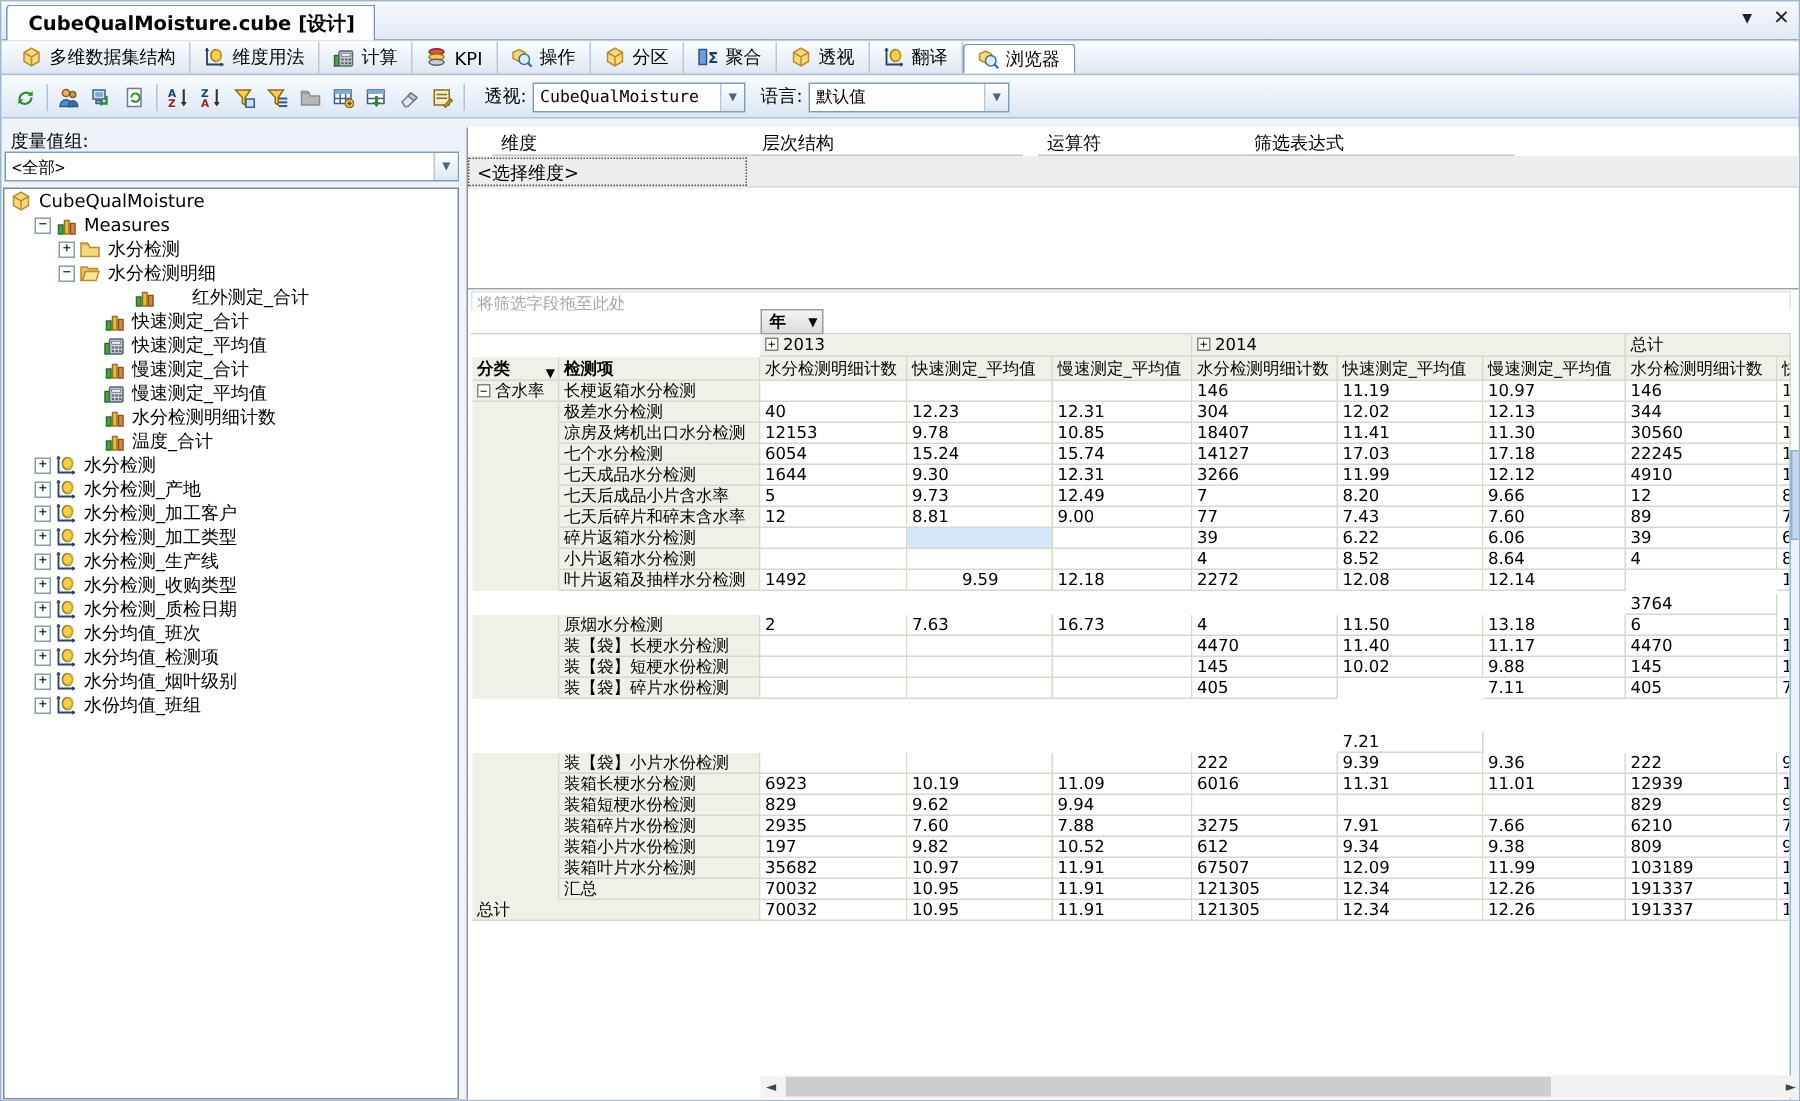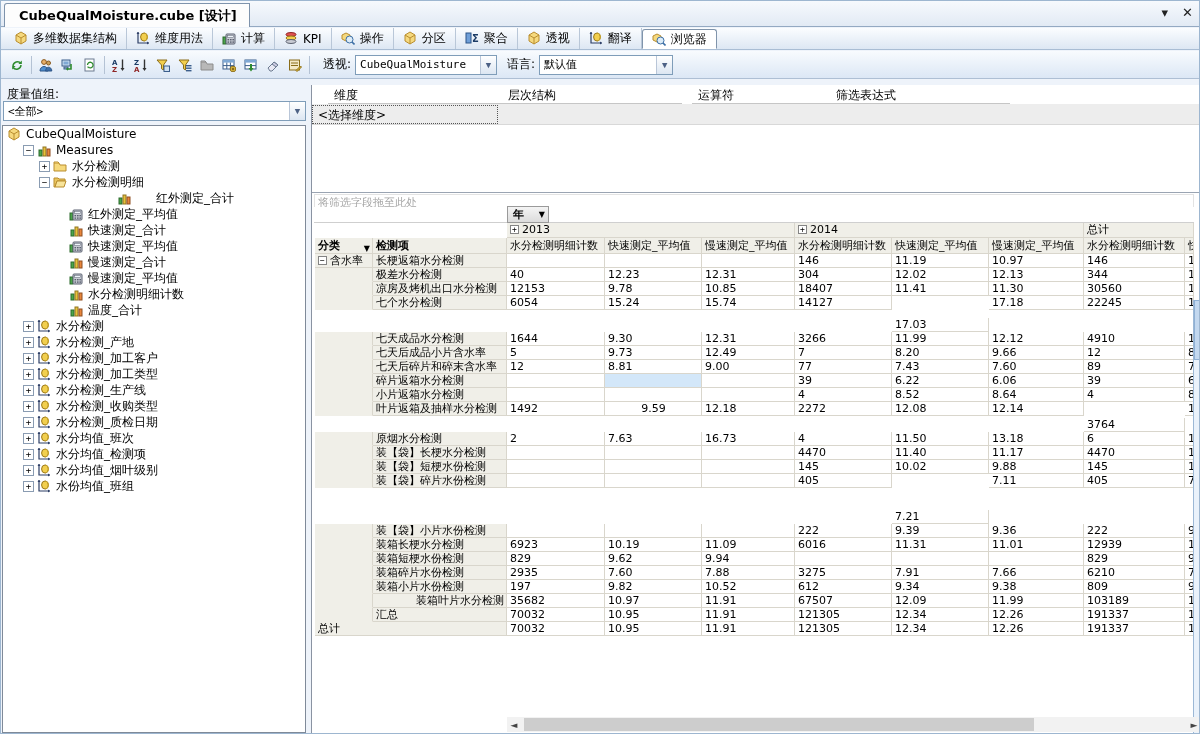--- a/index.html
+++ b/index.html
@@ -410,108 +410,89 @@
     <div class="trow" style="padding-left: 36px;">
       <span class="exp">−</span>
       <span class="ti">
         <svg width="14" height="14" viewBox="0 0 14 14">
           <path d="M1 3h4l1 1h6v2H4L2 12H1z" fill="#e9c55e" stroke="#b98d2f"></path>
           <path d="M4 6h9l-2 6H2z" fill="#f8e49a" stroke="#b98d2f"></path>
         </svg>
       </span>
       <span>水分检测明细</span>
     </div>
-    <div class="trow" style="padding-left: 80px; gap: 20px;">
+    <div class="trow" style="padding-left: 52px; gap: 20px;">
       <span class="sp"></span>
       <span class="ti">
         <svg width="14" height="14" viewBox="0 0 14 14">
           <rect x="2" y="7" width="3" height="6" fill="#4aa54a" stroke="#2c6b2c"></rect>
           <rect x="6" y="4" width="3" height="9" fill="#e8c13c" stroke="#8f7420"></rect>
           <rect x="10" y="6" width="3" height="7" fill="#e8863c" stroke="#8f4f20"></rect>
         </svg>
       </span>
       <span>红外测定_合计</span>
+    </div>
+    <div class="trow" style="padding-left: 52px;">
+      <span class="sp"></span>
+      <span class="ti">
+        <svg width="14" height="14" viewBox="0 0 14 14">
+          <rect x="2" y="7" width="3" height="6" fill="#4aa54a" stroke="#2c6b2c"></rect>
+          <rect x="6" y="4" width="3" height="9" fill="#e8c13c" stroke="#8f7420"></rect>
+          <rect x="10" y="6" width="3" height="7" fill="#e8863c" stroke="#8f4f20"></rect>
+        </svg>
+      </span>
+      <span>快速测定_合计</span>
     </div>
     <div class="trow" style="padding-left: 52px;">
       <span class="sp"></span>
       <span class="ti">
         <svg width="14" height="14" viewBox="0 0 14 14">
           <rect x="1" y="6" width="3" height="7" fill="#4aa54a" stroke="#2c6b2c"></rect>
           <rect x="4" y="3" width="9" height="10" rx="1" fill="#c9ccd4" stroke="#5a6170"></rect>
           <rect x="5.5" y="4.5" width="6" height="2" fill="#eef4fa" stroke="#5a6170" stroke-width="0.5"></rect>
           <g fill="#5a6170">
             <rect x="5.5" y="8" width="1.6" height="1.4"></rect>
             <rect x="8" y="8" width="1.6" height="1.4"></rect>
             <rect x="10.4" y="8" width="1.6" height="1.4"></rect>
             <rect x="5.5" y="10.4" width="1.6" height="1.4"></rect>
             <rect x="8" y="10.4" width="1.6" height="1.4"></rect>
             <rect x="10.4" y="10.4" width="1.6" height="1.4"></rect>
           </g>
         </svg>
       </span>
-      <span>红外测定_平均值</span>
+      <span>快速测定_平均值</span>
     </div>
     <div class="trow" style="padding-left: 52px;">
       <span class="sp"></span>
       <span class="ti">
         <svg width="14" height="14" viewBox="0 0 14 14">
           <rect x="2" y="7" width="3" height="6" fill="#4aa54a" stroke="#2c6b2c"></rect>
           <rect x="6" y="4" width="3" height="9" fill="#e8c13c" stroke="#8f7420"></rect>
           <rect x="10" y="6" width="3" height="7" fill="#e8863c" stroke="#8f4f20"></rect>
         </svg>
       </span>
-      <span>快速测定_合计</span>
+      <span>慢速测定_合计</span>
     </div>
     <div class="trow" style="padding-left: 52px;">
       <span class="sp"></span>
       <span class="ti">
         <svg width="14" height="14" viewBox="0 0 14 14">
           <rect x="1" y="6" width="3" height="7" fill="#4aa54a" stroke="#2c6b2c"></rect>
           <rect x="4" y="3" width="9" height="10" rx="1" fill="#c9ccd4" stroke="#5a6170"></rect>
           <rect x="5.5" y="4.5" width="6" height="2" fill="#eef4fa" stroke="#5a6170" stroke-width="0.5"></rect>
           <g fill="#5a6170">
             <rect x="5.5" y="8" width="1.6" height="1.4"></rect>
             <rect x="8" y="8" width="1.6" height="1.4"></rect>
             <rect x="10.4" y="8" width="1.6" height="1.4"></rect>
             <rect x="5.5" y="10.4" width="1.6" height="1.4"></rect>
             <rect x="8" y="10.4" width="1.6" height="1.4"></rect>
             <rect x="10.4" y="10.4" width="1.6" height="1.4"></rect>
           </g>
         </svg>
       </span>
-      <span>快速测定_平均值</span>
-    </div>
-    <div class="trow" style="padding-left: 52px;">
-      <span class="sp"></span>
-      <span class="ti">
-        <svg width="14" height="14" viewBox="0 0 14 14">
-          <rect x="2" y="7" width="3" height="6" fill="#4aa54a" stroke="#2c6b2c"></rect>
-          <rect x="6" y="4" width="3" height="9" fill="#e8c13c" stroke="#8f7420"></rect>
-          <rect x="10" y="6" width="3" height="7" fill="#e8863c" stroke="#8f4f20"></rect>
-        </svg>
-      </span>
-      <span>慢速测定_合计</span>
-    </div>
-    <div class="trow" style="padding-left: 52px;">
-      <span class="sp"></span>
-      <span class="ti">
-        <svg width="14" height="14" viewBox="0 0 14 14">
-          <rect x="1" y="6" width="3" height="7" fill="#4aa54a" stroke="#2c6b2c"></rect>
-          <rect x="4" y="3" width="9" height="10" rx="1" fill="#c9ccd4" stroke="#5a6170"></rect>
-          <rect x="5.5" y="4.5" width="6" height="2" fill="#eef4fa" stroke="#5a6170" stroke-width="0.5"></rect>
-          <g fill="#5a6170">
-            <rect x="5.5" y="8" width="1.6" height="1.4"></rect>
-            <rect x="8" y="8" width="1.6" height="1.4"></rect>
-            <rect x="10.4" y="8" width="1.6" height="1.4"></rect>
-            <rect x="5.5" y="10.4" width="1.6" height="1.4"></rect>
-            <rect x="8" y="10.4" width="1.6" height="1.4"></rect>
-            <rect x="10.4" y="10.4" width="1.6" height="1.4"></rect>
-          </g>
-        </svg>
-      </span>
       <span>慢速测定_平均值</span>
     </div>
     <div class="trow" style="padding-left: 52px;">
       <span class="sp"></span>
       <span class="ti">
         <svg width="14" height="14" viewBox="0 0 14 14">
           <rect x="2" y="7" width="3" height="6" fill="#4aa54a" stroke="#2c6b2c"></rect>
           <rect x="6" y="4" width="3" height="9" fill="#e8c13c" stroke="#8f7420"></rect>
           <rect x="10" y="6" width="3" height="7" fill="#e8863c" stroke="#8f4f20"></rect>
         </svg>
@@ -736,21 +717,21 @@
           <div class="pcell " style="width: 101px;">30560</div>
           <div class="pcell " style="width: 9px;">1</div>
         </div>
         <div class="prow ">
           <div class="pcell lblcell" style="width: 58px; border-bottom: 1px solid rgb(240, 239, 232);"></div>
           <div class="pcell lblcell" style="width: 134px;">七个水分检测</div>
           <div class="pcell " style="width: 98px;">6054</div>
           <div class="pcell " style="width: 97px;">15.24</div>
           <div class="pcell " style="width: 93px;">15.74</div>
           <div class="pcell " style="width: 97px;">14127</div>
-          <div class="pcell " style="width: 97px; margin-top: 22px;">17.03</div>
+          <div class="pcell " style="width: 97px;">17.03</div>
           <div class="pcell " style="width: 95px;">17.18</div>
           <div class="pcell " style="width: 101px;">22245</div>
           <div class="pcell " style="width: 9px;">1</div>
         </div>
         <div class="prow ">
           <div class="pcell lblcell" style="width: 58px; border-bottom: 1px solid rgb(240, 239, 232);"></div>
           <div class="pcell lblcell" style="width: 134px;">七天成品水分检测</div>
           <div class="pcell " style="width: 98px;">1644</div>
           <div class="pcell " style="width: 97px;">9.30</div>
           <div class="pcell " style="width: 93px;">12.31</div>
@@ -923,21 +904,21 @@
           <div class="pcell " style="width: 97px;">9.82</div>
           <div class="pcell " style="width: 93px;">10.52</div>
           <div class="pcell " style="width: 97px;">612</div>
           <div class="pcell " style="width: 97px;">9.34</div>
           <div class="pcell " style="width: 95px;">9.38</div>
           <div class="pcell " style="width: 101px;">809</div>
           <div class="pcell " style="width: 9px;">9</div>
         </div>
         <div class="prow ">
           <div class="pcell lblcell" style="width: 58px; border-bottom: 1px solid rgb(240, 239, 232);"></div>
-          <div class="pcell lblcell" style="width: 134px; text-align: right;">装箱叶片水分检测</div>
+          <div class="pcell lblcell" style="width: 134px;">装箱叶片水分检测</div>
           <div class="pcell " style="width: 98px;">35682</div>
           <div class="pcell " style="width: 97px;">10.97</div>
           <div class="pcell " style="width: 93px;">11.91</div>
           <div class="pcell " style="width: 97px;">67507</div>
           <div class="pcell " style="width: 97px;">12.09</div>
           <div class="pcell " style="width: 95px;">11.99</div>
           <div class="pcell " style="width: 101px;">103189</div>
           <div class="pcell " style="width: 9px;">1</div>
         </div>
         <div class="prow ">

